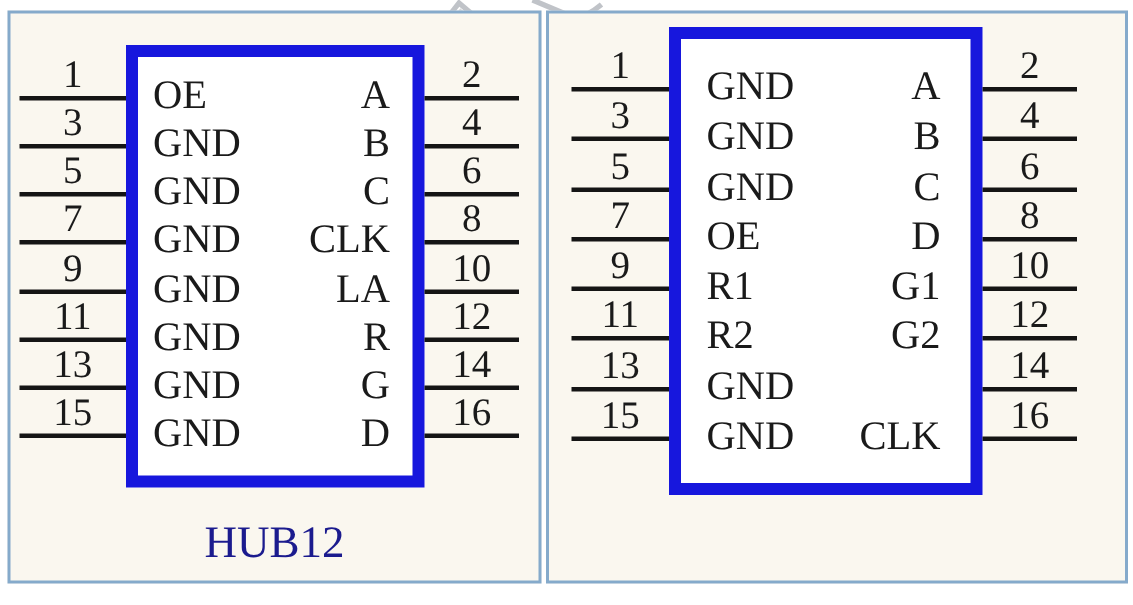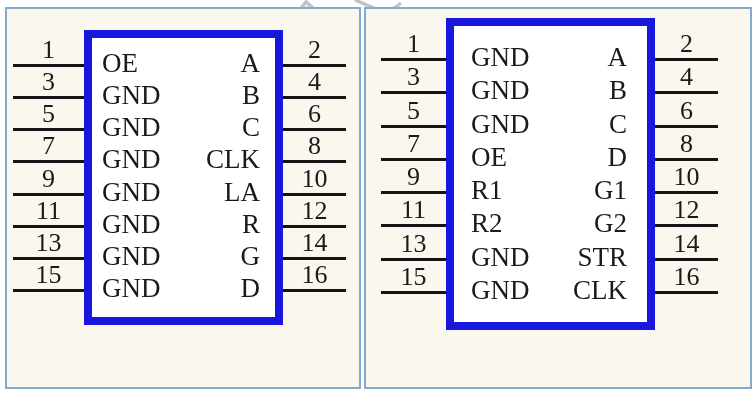--- a/index.html
+++ b/index.html
@@ -126,20 +126,21 @@
 
     <div class="lbl lblR" style="--i:0">A</div>
     <div class="lbl lblR" style="--i:1">B</div>
     <div class="lbl lblR" style="--i:2">C</div>
     <div class="lbl lblR" style="--i:3">CLK</div>
     <div class="lbl lblR" style="--i:4">LA</div>
     <div class="lbl lblR" style="--i:5">R</div>
     <div class="lbl lblR" style="--i:6">G</div>
     <div class="lbl lblR" style="--i:7">D</div>
 
+    <div class="title">HUB12</div>
   </div>
 
   <div class="panel p2">
     <div class="chip"></div>
 
     <div class="pin pinL" style="--i:0">1</div>
     <div class="pin pinL" style="--i:1">3</div>
     <div class="pin pinL" style="--i:2">5</div>
     <div class="pin pinL" style="--i:3">7</div>
     <div class="pin pinL" style="--i:4">9</div>
@@ -164,18 +165,17 @@
     <div class="lbl lblL" style="--i:5">R2</div>
     <div class="lbl lblL" style="--i:6">GND</div>
     <div class="lbl lblL" style="--i:7">GND</div>
 
     <div class="lbl lblR" style="--i:0">A</div>
     <div class="lbl lblR" style="--i:1">B</div>
     <div class="lbl lblR" style="--i:2">C</div>
     <div class="lbl lblR" style="--i:3">D</div>
     <div class="lbl lblR" style="--i:4">G1</div>
     <div class="lbl lblR" style="--i:5">G2</div>
-    <div class="lbl lblR" style="--i:6">STR</div>
     <div class="lbl lblR" style="--i:7">CLK</div>
 
   </div>
 
 </div>
 
 </body></html>

